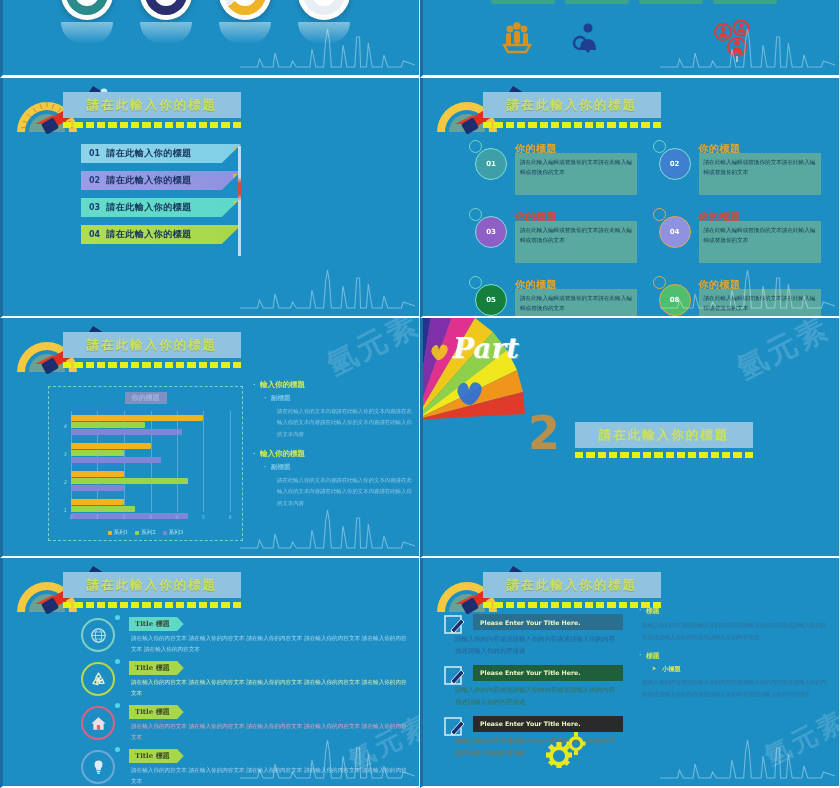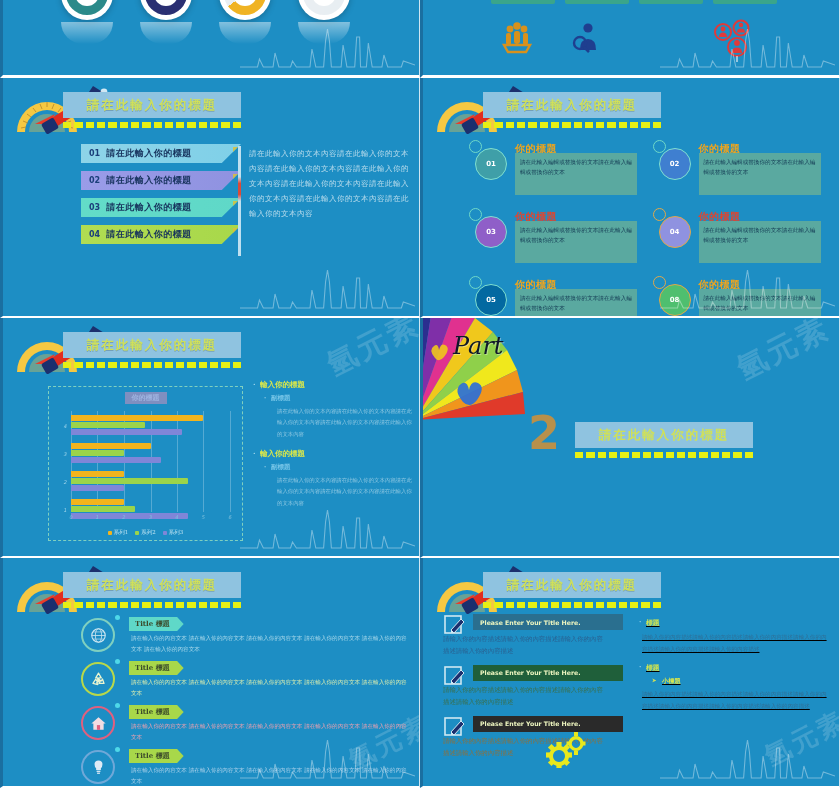--- a/index.html
+++ b/index.html
@@ -127,22 +127,22 @@
   .ch-h2{ font-family:"DejaVu Serif",serif; font-size:6.5px; font-weight:bold;
           color:#79c7e8; margin:0 0 3px 18px; position:relative;}
   .ch-h2:before{ content:"·"; position:absolute; left:-7px; color:#9fd5ea;}
   .ch-p{ font-family:"DejaVu Serif",serif; font-size:5.4px; line-height:2.1;
          color:#8fc8e2; margin:0 0 9px 24px; }
 
   
   .fan{ position:absolute; left:-70px; top:-48px; width:220px; height:160px; }
   .fan svg{ width:100%; height:100%; }
   .partword{ position:absolute; left:30px; top:14px;
-             font-family:"DejaVu Serif",serif; font-style:italic; font-weight:normal;
-             font-size:24px; color:#0f172a; text-shadow:1px 1px 0 rgba(255,255,255,.35);}
+             font-family:"DejaVu Serif",serif; font-style:italic; font-weight:bold;
+             font-size:28px; color:#ffffff; text-shadow:1px 1px 0 rgba(255,255,255,.35);}
   .bignum{ position:absolute; left:105px; top:92px;
            font-family:"DejaVu Sans",sans-serif; font-size:46px; font-weight:bold;
            color:#c9913f; line-height:1; letter-spacing:-2px; opacity:.9;}
   .coverbar{ position:absolute; left:152px; top:104px; width:178px; height:26px;
              background:#8fc3e0; display:flex; align-items:center; justify-content:center;}
   .coverbar span{ font-family:"DejaVu Serif",serif; font-size:12.5px; font-weight:bold;
                   color:#cfe05a; letter-spacing:2px;}
   .coverdash{ position:absolute; left:152px; top:134px; width:178px; height:6px;
               display:flex; gap:3px;}
   .coverdash i{ flex:1 1 auto; height:6px; background:#e6f015; }
@@ -163,23 +163,23 @@
   .iconp{ position:absolute; left:50px; top:17px; width:278px;
           font-family:"DejaVu Serif",serif; font-size:5.6px; line-height:1.95; }
 
   
   .peCol{ position:absolute; left:20px; top:56px; width:180px; }
   .peRow{ position:relative; margin-bottom:7px; }
   .peIcon{ position:absolute; left:0; top:0; width:24px; height:22px; }
   .peIcon svg{ width:100%; height:100%; }
   .peBar{ margin-left:30px; height:16px; display:flex; align-items:center; padding-left:7px;}
   .peBar span{ font-family:"DejaVu Sans",sans-serif; font-size:6.2px; font-weight:bold; color:#eef6c0;}
-  .peP{ margin-left:0; margin-top:3px; width:165px;
+  .peP{ margin-left:12px; margin-top:3px; width:165px;
         font-family:"DejaVu Serif",serif; font-size:6.4px; line-height:1.95; }
-  .rCol{ position:absolute; left:215px; top:60px; width:190px;text-decoration:underline; }
+  .rCol{ position:absolute; left:215px; top:48px; width:190px; }
   .r-h{ font-family:"DejaVu Serif",serif; font-size:6.8px; font-weight:bold; color:#d8e84a;
         margin:0 0 4px 8px; position:relative;}
   .r-h:before{ content:"·"; position:absolute; left:-7px; color:#9fd5ea;}
   .r-sub{ font-family:"DejaVu Serif",serif; font-size:6.2px; font-weight:bold; color:#dbe84a;
           margin:0 0 3px 24px; position:relative;}
   .r-sub:before{ content:"\27A4"; position:absolute; left:-10px; font-size:5px; color:#cfe05a;}
   .r-p{ font-family:"DejaVu Serif",serif; font-size:5.6px; line-height:2.1;
         color:#2f6f96; margin:0 0 8px 4px; }
   .gears{ position:absolute; left:120px; bottom:18px; width:46px; height:36px;}
   .gears svg{ width:100%; height:100%;}
@@ -342,21 +342,20 @@
         <span class="lbl">請在此輸入你的標題</span>
         <span class="arrowshadow"></span>
       </div>
       <div class="arrowitem" style="background:linear-gradient(90deg,#b0dc52,#a8d84a)">
         <span class="num">04</span>
         <span class="lbl">請在此輸入你的標題</span>
         <span class="arrowshadow"></span>
       </div>
     </div>
     <div class="vbar"></div>
-    <div class="bodytext">請在此輸入你的文本內容請在此輸入你的文本內容請在此輸入你的文本內容請在此輸入你的文本內容請在此輸入你的文本內容請在此輸入你的文本內容請在此輸入你的文本內容請在此輸入你的文本內容</div>
 
     <div class="skyline">
       <svg viewBox="0 0 180 46" preserveAspectRatio="none">
         <path d="M0 44 L18 44 L20 36 L24 44 L34 44 L36 30 L40 44 L52 44 L54 38 L58 44 L72 44 L74 26 L78 44 L86 44 L88 18 L90 6 L92 18 L94 44 L104 44 L106 22 L110 44 L118 44 L120 14 L123 14 L124 44 L130 44 L132 20 L136 44 L146 44 L148 32 L152 44 L166 44 L168 38 L180 42" fill="none" stroke="#ffffff" stroke-width="1.1"></path>
       </svg>
     </div>
   </div>
 
   <div class="slide">
     <div class="tool">
@@ -412,21 +411,21 @@
         <div class="sixbox">請在此輸入編輯或替換你的文本請在此輸入編輯或替換你的文本</div>
       </div>
       <div class="sixitem">
         <div class="circ sm" style="border:1.4px solid #e0a84a"></div>
         <div class="circ" style="background:#8f92e0;border:1.4px solid #e0a84a">04</div>
         <div class="sixhead" style="color:#e0452f">你的標題</div>
         <div class="sixbox">請在此輸入編輯或替換你的文本請在此輸入編輯或替換你的文本</div>
       </div>
       <div class="sixitem">
         <div class="circ sm" style="border:1.4px solid #6fd8c8"></div>
-        <div class="circ" style="background:#0369a1;border:1.4px solid #7fe0d0">05</div>
+        <div class="circ" style="background:#15803d;border:1.4px solid #7fe0d0">05</div>
         <div class="sixhead" style="color:#f0a51c">你的標題</div>
         <div class="sixbox">請在此輸入編輯或替換你的文本請在此輸入編輯或替換你的文本</div>
       </div>
       <div class="sixitem">
         <div class="circ sm" style="border:1.4px solid #e0a84a"></div>
         <div class="circ" style="background:#4fbf6f;border:1.4px solid #e0a84a">08</div>
         <div class="sixhead" style="color:#f0a51c">你的標題</div>
         <div class="sixbox">請在此輸入編輯或替換你的文本請在此輸入編輯或替換你的文本</div>
       </div>
     </div>

